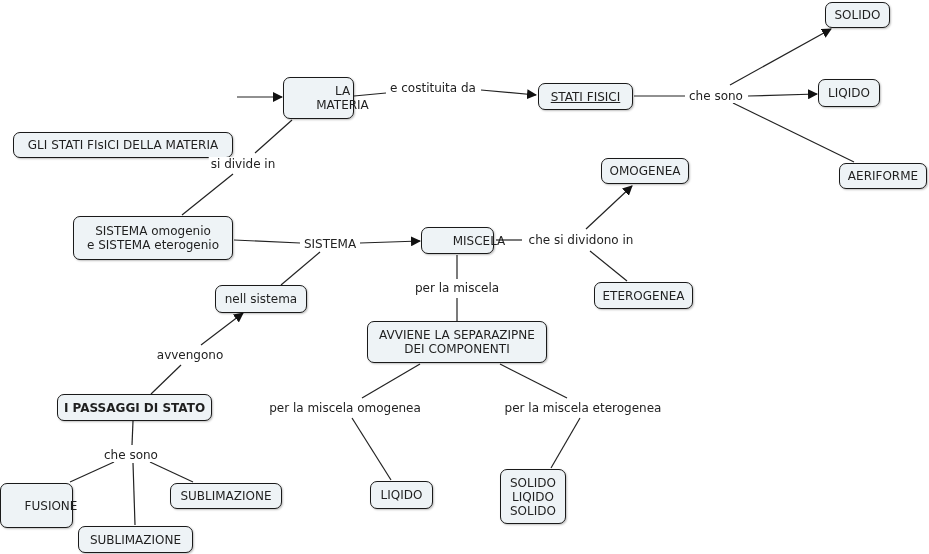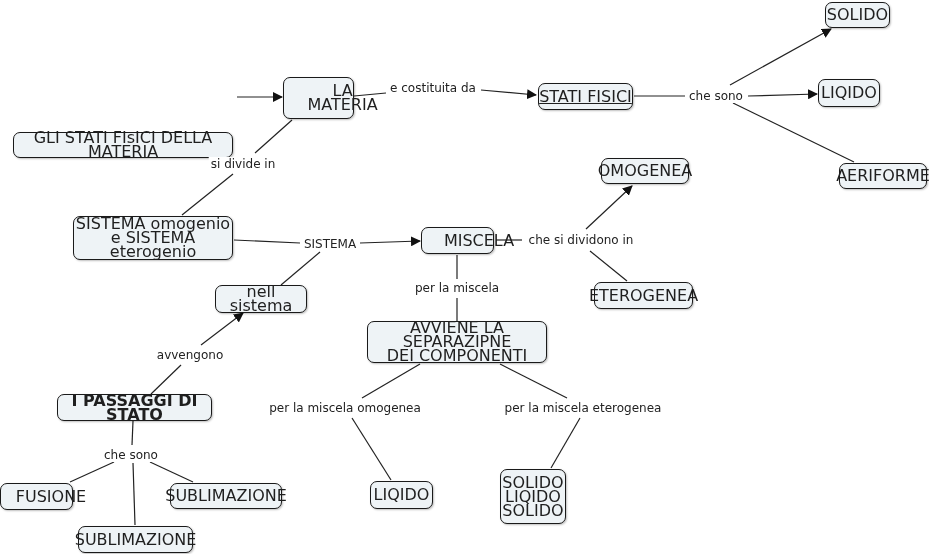--- a/index.html
+++ b/index.html
@@ -3,21 +3,21 @@
   <meta charset="utf-8">
   <style>
     html, body { margin: 0; padding: 0; background: #ffffff; }
     body { width: 929px; height: 554px; position: relative; overflow: hidden;
            font-family: "DejaVu Sans", sans-serif; font-size: 12px; color: #222; }
     #canvas { position: absolute; left: 0; top: 0; width: 929px; height: 554px; }
     .node {
       position: absolute; box-sizing: border-box;
       background: #eef3f6; border: 1px solid #1a1a1a; border-radius: 7px;
       display: flex; align-items: center; justify-content: center; text-align: center;
-      font-size: 16px; line-height: 14px; color: #1f1f1f; white-space: pre-line;
+      font-size: 12px; line-height: 14px; color: #1f1f1f; white-space: pre-line;
       box-shadow: 1px 1px 2px rgba(0,0,0,0.25);
     }
     .link-label {
       position: absolute; font-size: 12px; line-height: 14px; color: #222;
       background: #ffffff; padding: 0 2px; white-space: nowrap; transform: translate(-50%, -50%);
     }
   </style>
 </head>
 <body>
 
@@ -79,21 +79,21 @@
 <div class="node" style="left:839px;top:163px;width:88px;height:26px;">AERIFORME</div>
 <div class="node" style="left:73px;top:216px;width:160px;height:44px;">SISTEMA omogenio
 e SISTEMA eterogenio</div>
 <div class="node" style="left:421px;top:227px;width:73px;height:27px;padding-left:43px;">MISCELA</div>
 <div class="node" style="left:601px;top:158px;width:88px;height:26px;">OMOGENEA</div>
 <div class="node" style="left:594px;top:282px;width:99px;height:27px;">ETEROGENEA</div>
 <div class="node" style="left:215px;top:285px;width:92px;height:28px;">nell sistema</div>
 <div class="node" style="left:367px;top:321px;width:180px;height:42px;">AVVIENE LA SEPARAZIPNE
 DEI COMPONENTI</div>
 <div class="node" style="left:57px;top:394px;width:155px;height:27px;font-weight:bold;">I PASSAGGI  DI STATO</div>
-<div class="node" style="left:0px;top:483px;width:73px;height:27px;padding-left:29px;">FUSIONE</div>
+<div class="node" style="left:0px;top:483px;width:73px;height:45px;padding-left:29px;">FUSIONE</div>
 <div class="node" style="left:78px;top:526px;width:115px;height:27px;">SUBLIMAZIONE</div>
 <div class="node" style="left:170px;top:483px;width:112px;height:26px;">SUBLIMAZIONE</div>
 <div class="node" style="left:370px;top:481px;width:63px;height:28px;">LIQIDO</div>
 <div class="node" style="left:500px;top:469px;width:66px;height:55px;">SOLIDO
 LIQIDO
 SOLIDO</div>
 
 <div class="link-label" style="left:433px;top:88px;">e costituita da</div>
 <div class="link-label" style="left:716px;top:96px;">che sono</div>
 <div class="link-label" style="left:243px;top:164px;">si divide in</div>

